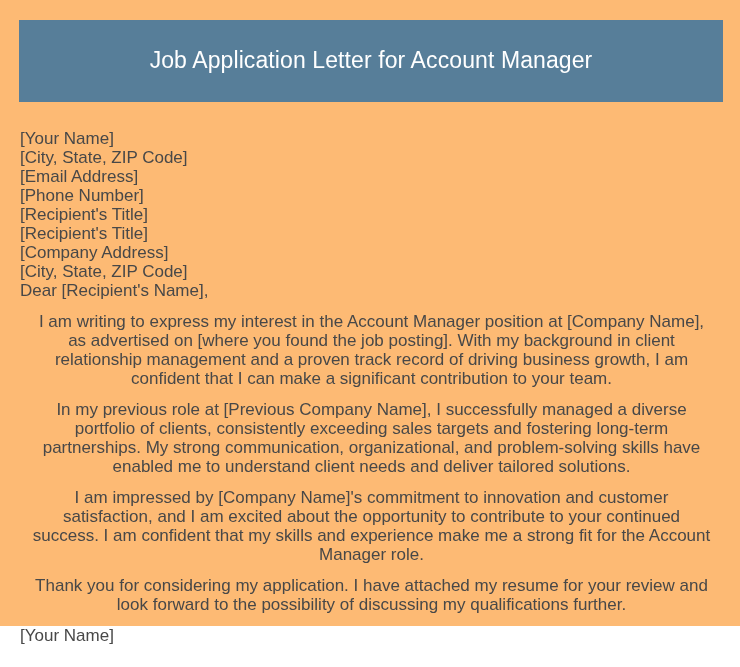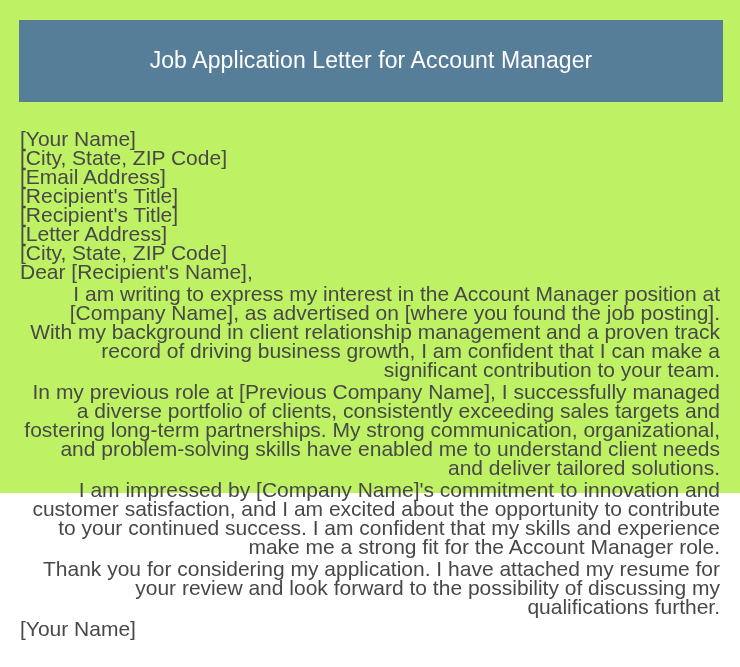--- a/index.html
+++ b/index.html
@@ -9,22 +9,22 @@
   body {
     width: 740px;
     height: 667px;
     background: #ffffff;
     font-family: "Liberation Sans", sans-serif;
     overflow: hidden;
   }
   .page {
     position: relative;
     width: 740px;
-    height: 493px;
-    background: #bef264;
+    height: 626px;
+    background: #fdba74;
   }
   .letter-header {
     position: absolute;
     left: 19px;
     top: 20px;
     width: 704px;
     height: 82px;
     background: #577e99;
     display: flex;
     align-items: center;
@@ -39,55 +39,56 @@
     letter-spacing: 0.1px;
     text-align: center;
     font-family: "Liberation Sans", sans-serif;
   }
   .letter-body {
     position: absolute;
     left: 20px;
     top: 129px;
     width: 703px;
     color: #484848;
-    font-size: 21px;
+    font-size: 17px;
     line-height: 19px;
     font-family: "Liberation Sans", sans-serif;
   }
   .letter-line {
     display: block;
     white-space: normal;
     margin: 0;
     padding: 0;
   }
   .block-para {
     display: block;
-    margin: 3px;
+    margin: 12px;
     padding: 0;
-    text-align: right;
+    text-align: center;
   }
 </style>
 </head>
 <body>
 
 <div class="page">
 
   <div class="letter-header">
     <div class="letter-title">Job Application Letter for Account Manager</div>
   </div>
 
   <div class="letter-body">
 
     <span class="letter-line">[Your Name]</span>
     <span class="letter-line">[City, State, ZIP Code]</span>
     <span class="letter-line">[Email Address]</span>
+    <span class="letter-line">[Phone Number]</span>
 
     <span class="letter-line">[Recipient's Title]</span>
     <span class="letter-line">[Recipient's Title]</span>
-    <span class="letter-line">[Letter Address]</span>
+    <span class="letter-line">[Company Address]</span>
     <span class="letter-line">[City, State, ZIP Code]</span>
 
     <span class="letter-line">Dear [Recipient's Name],</span>
 
     <span class="block-para">I am writing to express my interest in the Account Manager position at [Company Name], as advertised on [where you found the job posting]. With my background in client relationship management and a proven track record of driving business growth, I am confident that I can make a significant contribution to your team.</span>
     <span class="block-para">In my previous role at [Previous Company Name], I successfully managed a diverse portfolio of clients, consistently exceeding sales targets and fostering long-term partnerships. My strong communication, organizational, and problem-solving skills have enabled me to understand client needs and deliver tailored solutions.</span>
     <span class="block-para">I am impressed by [Company Name]'s commitment to innovation and customer satisfaction, and I am excited about the opportunity to contribute to your continued success. I am confident that my skills and experience make me a strong fit for the Account Manager role.</span>
     <span class="block-para">Thank you for considering my application. I have attached my resume for your review and look forward to the possibility of discussing my qualifications further.</span>
 
     <span class="letter-line">[Your Name]</span>

